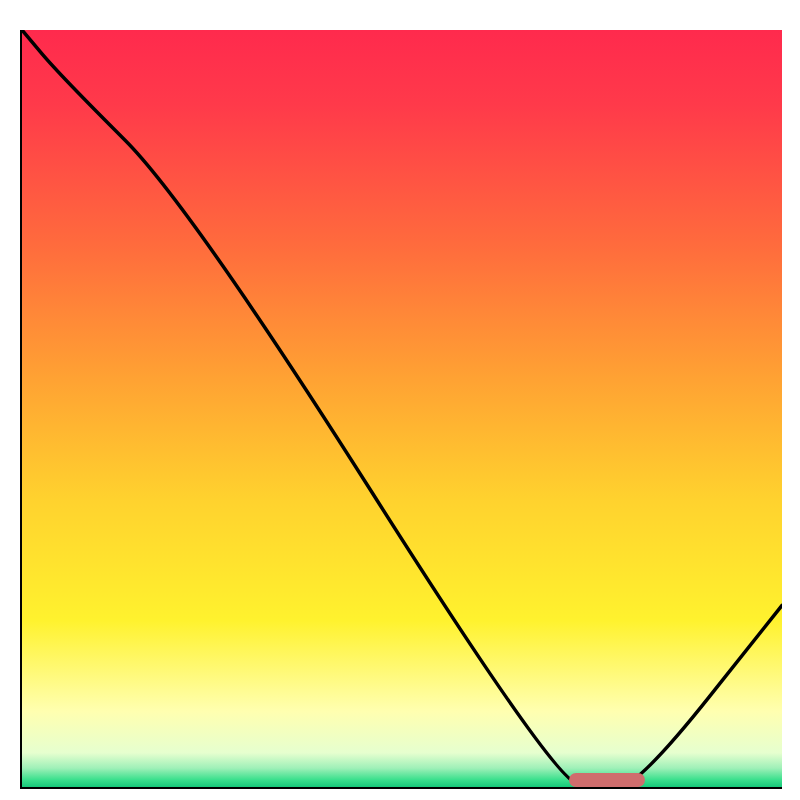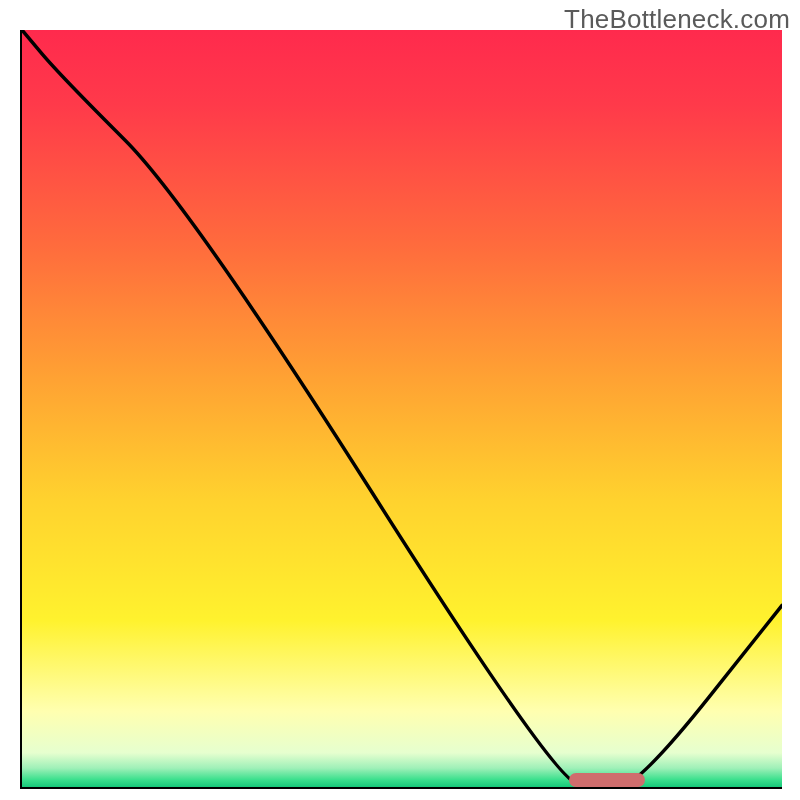--- a/index.html
+++ b/index.html
@@ -64,21 +64,20 @@
     position: absolute;
     height: 14px;
     border-radius: 8px;
     z-index: 20;
   }
 </style>
 </head>
 <body>
 
 <div class="wrap">
-  <div class="watermark">TheBottleneck.com</div>
   <div class="plot-area">
     <svg class="gradient" preserveAspectRatio="none" viewBox="0 0 100 100">
       <defs>
         <linearGradient id="bg" x1="0" y1="0" x2="0" y2="1">
             <stop offset="0%" stop-color="#ff2a4d"></stop>
             <stop offset="10%" stop-color="#ff3a4a"></stop>
             <stop offset="28.000000000000004%" stop-color="#ff6a3d"></stop>
             <stop offset="46%" stop-color="#ffa233"></stop>
             <stop offset="62%" stop-color="#ffd22e"></stop>
             <stop offset="78%" stop-color="#fff22e"></stop>

